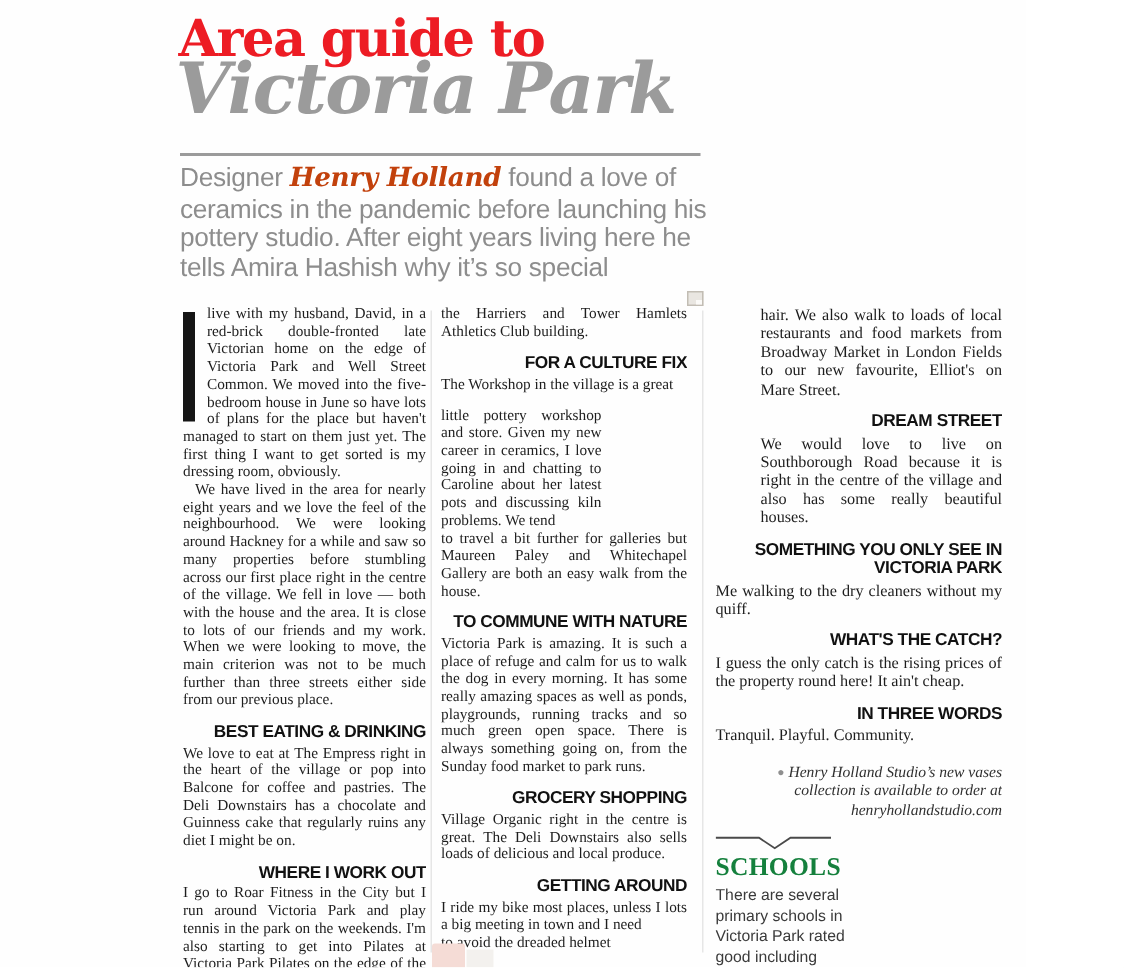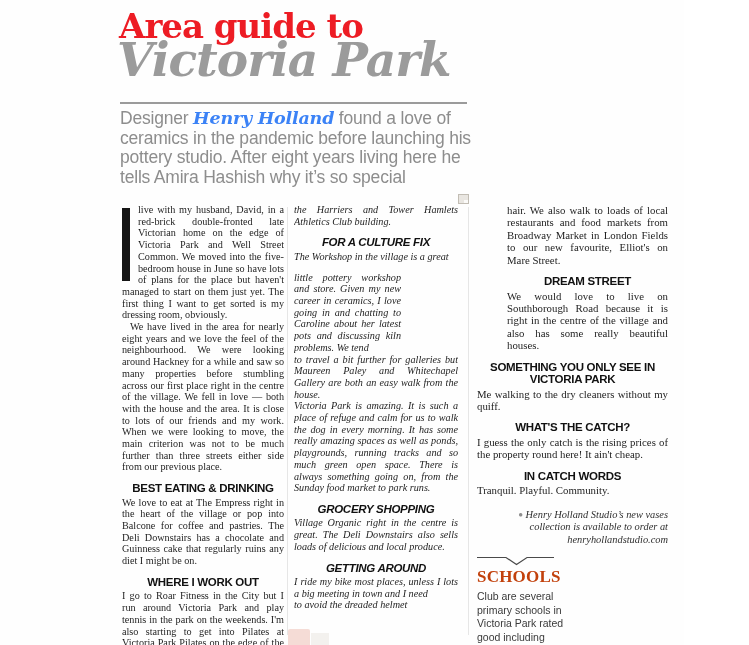--- a/index.html
+++ b/index.html
@@ -9,48 +9,48 @@
   
   .kicker { position:absolute; left:119px; top:6px; font-family:"DejaVu Serif", serif;
             font-weight:bold; font-size:34px; letter-spacing:-1px; color:#ed1c24; }
   .title  { position:absolute; left:117px; top:32px; font-family:"DejaVu Serif", serif;
             font-weight:bold; font-style:italic; font-size:47px; letter-spacing:-1px; color:#9b9b9b; }
   .title-rule { position:absolute; left:120px; top:102px; width:347px; height:2px; background:#9b9b9b; }
   .standfirst { position:absolute; left:120px; top:109px; width:372px;
                 font-family:"Liberation Sans", sans-serif; font-size:17.5px; line-height:19.5px;
                 color:#8d8d8d; letter-spacing:-0.2px; }
   .standfirst .author { font-family:"DejaVu Serif", serif; font-weight:bold; font-style:italic;
-                color:#3b82f6; }
+                color:#c2410c; }
 
   
   .col { position:absolute; top:204px; height:441px; overflow:hidden; text-align:justify;
          font-size:10.2px; line-height:11.7px; }
   .col1 { left:122px; width:162px; }
-  .col2 { left:294px; width:164px;font-style:italic; }
+  .col2 { left:294px; width:164px; }
   .col3 { left:477px; width:191px; font-size:10.8px; line-height:12.4px; }
   .vrule { position:absolute; top:207px; height:428px; width:1px; background:#e6e6e6; }
   .vrule1 { left:287px; } .vrule2 { left:468px; }
 
   p { margin:0; }
   .indent { text-indent:8px; }
   h3.sec { font-family:"Liberation Sans", sans-serif; font-weight:bold; font-size:11.5px;
-           line-height:12.5px; letter-spacing:-0.3px; color:#111; margin:9px 0 2px; text-align:center; }
+           line-height:12.5px; letter-spacing:-0.3px; color:#111; margin:9px 0 2px; text-align:right; }
 
   .dropcap { float:left; width:8px; height:73px; background:#151515; margin:4px 8px 0 0; }
 
   .narrow { width:107px; margin-top:9px; }
   .wrapline { }
 
   
   .endnote { margin-top:12px; font-style:italic; font-size:10.4px; line-height:12.6px;
              color:#2f2f2f; text-align:right; }
   .endnote .bullet { color:#8f8f8f; font-style:normal; font-size:8px; vertical-align:1px; }
   .divider { margin:10px 0 2px; height:10px; }
   .schools-head { font-family:"Liberation Serif", serif; font-weight:bold; font-size:17px;
-                  line-height:18px; color:#c2410c; letter-spacing:0.2px; text-align:left; margin:2px 0 4px; }
+                  line-height:18px; color:#15803d; letter-spacing:0.2px; text-align:left; margin:2px 0 4px; }
   .schools-body { width:97px; font-family:"Liberation Sans", sans-serif; font-size:10.5px;
                   line-height:13.5px; color:#3a3a3a; text-align:left; }
 
   
   .lead-float { float:left; width:30px; height:148px; }
 
   
   .img-stub { position:absolute; left:288px; top:629px; width:22px; height:16px;
               background:#f5dcd6; border-radius:2px 2px 0 0; }
   .img-stub-shadow { position:absolute; left:311px; top:633px; width:18px; height:12px; background:#f3f1ee; }
@@ -80,46 +80,47 @@
     <h3 class="sec">WHERE I WORK OUT</h3>
     <p>I go to Roar Fitness in the City but I run around Victoria Park and play tennis in the park on the weekends. I'm also starting to get into Pilates at Victoria Park Pilates on the edge of the park in</p>
   </div>
 
   <div class="col col2">
     <p>the Harriers and Tower Hamlets Athletics Club building.</p>
     <h3 class="sec">FOR A CULTURE FIX</h3>
     <p>The Workshop in the village is a great</p>
     <p class="narrow">little pottery workshop and store. Given my new career in ceramics, I love going in and chatting to Caroline about her latest pots and discussing kiln problems. We tend</p>
     <p>to travel a bit further for galleries but Maureen Paley and Whitechapel Gallery are both an easy walk from the house.</p>
+    <h3 class="sec">TO COMMUNE WITH NATURE</h3>
     <p>Victoria Park is amazing. It is such a place of refuge and calm for us to walk the dog in every morning. It has some really amazing spaces as well as ponds, playgrounds, running tracks and so much green open space. There is always something going on, from the Sunday food market to park runs.</p>
     <h3 class="sec">GROCERY SHOPPING</h3>
     <p>Village Organic right in the centre is great. The Deli Downstairs also sells loads of delicious and local produce.</p>
     <h3 class="sec">GETTING AROUND</h3>
     <p>I ride my bike most places, unless I lots a big meeting in town and I need</p>
     <p class="wrapline">to avoid the dreaded helmet</p>
   </div>
 
   <div class="col col3">
     <span class="lead-float"></span>
     <p>hair. We also walk to loads of local restaurants and food markets from Broadway Market in London Fields to our new favourite, Elliot's on Mare Street.</p>
     <h3 class="sec">DREAM STREET</h3>
     <p>We would love to live on Southborough Road because it is right in the centre of the village and also has some really beautiful houses.</p>
     <h3 class="sec">SOMETHING YOU ONLY SEE IN VICTORIA PARK</h3>
     <p>Me walking to the dry cleaners without my quiff.</p>
     <h3 class="sec">WHAT'S THE CATCH?</h3>
     <p>I guess the only catch is the rising prices of the property round here! It ain't cheap.</p>
-    <h3 class="sec">IN CATCH WORDS</h3>
+    <h3 class="sec">IN THREE WORDS</h3>
     <p>Tranquil. Playful. Community.</p>
     <p class="endnote"><span class="bullet">●</span> <span>Henry Holland Studio’s new vases collection is available to order at henryhollandstudio.com</span></p>
     <div class="divider">
       <svg width="78" height="10" viewBox="0 0 78 10">
           <path d="M0 1.5 H29 L39.5 8.5 L50 1.5 H77" fill="none" stroke="#4a4a4a" stroke-width="1.2"></path>
         </svg>
     </div>
     <div class="schools-head">SCHOOLS</div>
-    <div class="schools-body">Club are several primary schools in Victoria Park rated good including</div>
+    <div class="schools-body">There are several primary schools in Victoria Park rated good including</div>
   </div>
 
   <div class="img-stub"></div>
   <div class="img-stub-shadow"></div>
   <div class="broken-img"></div>
 
 </div>
 
 </body></html>

